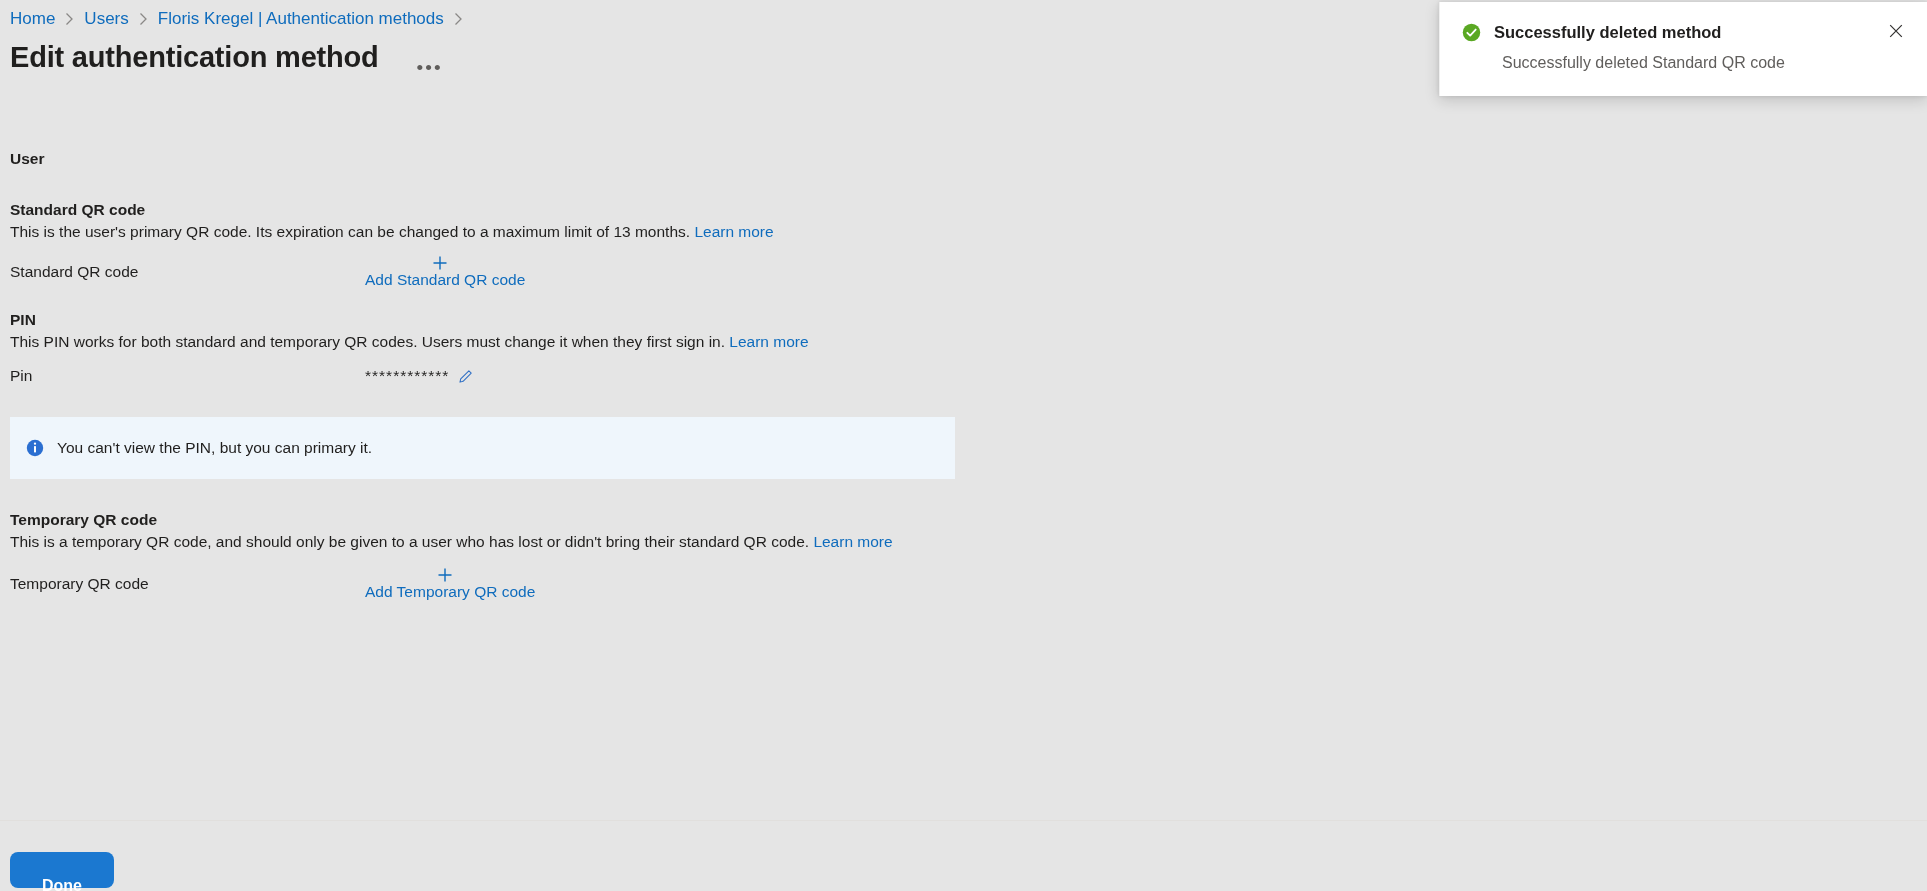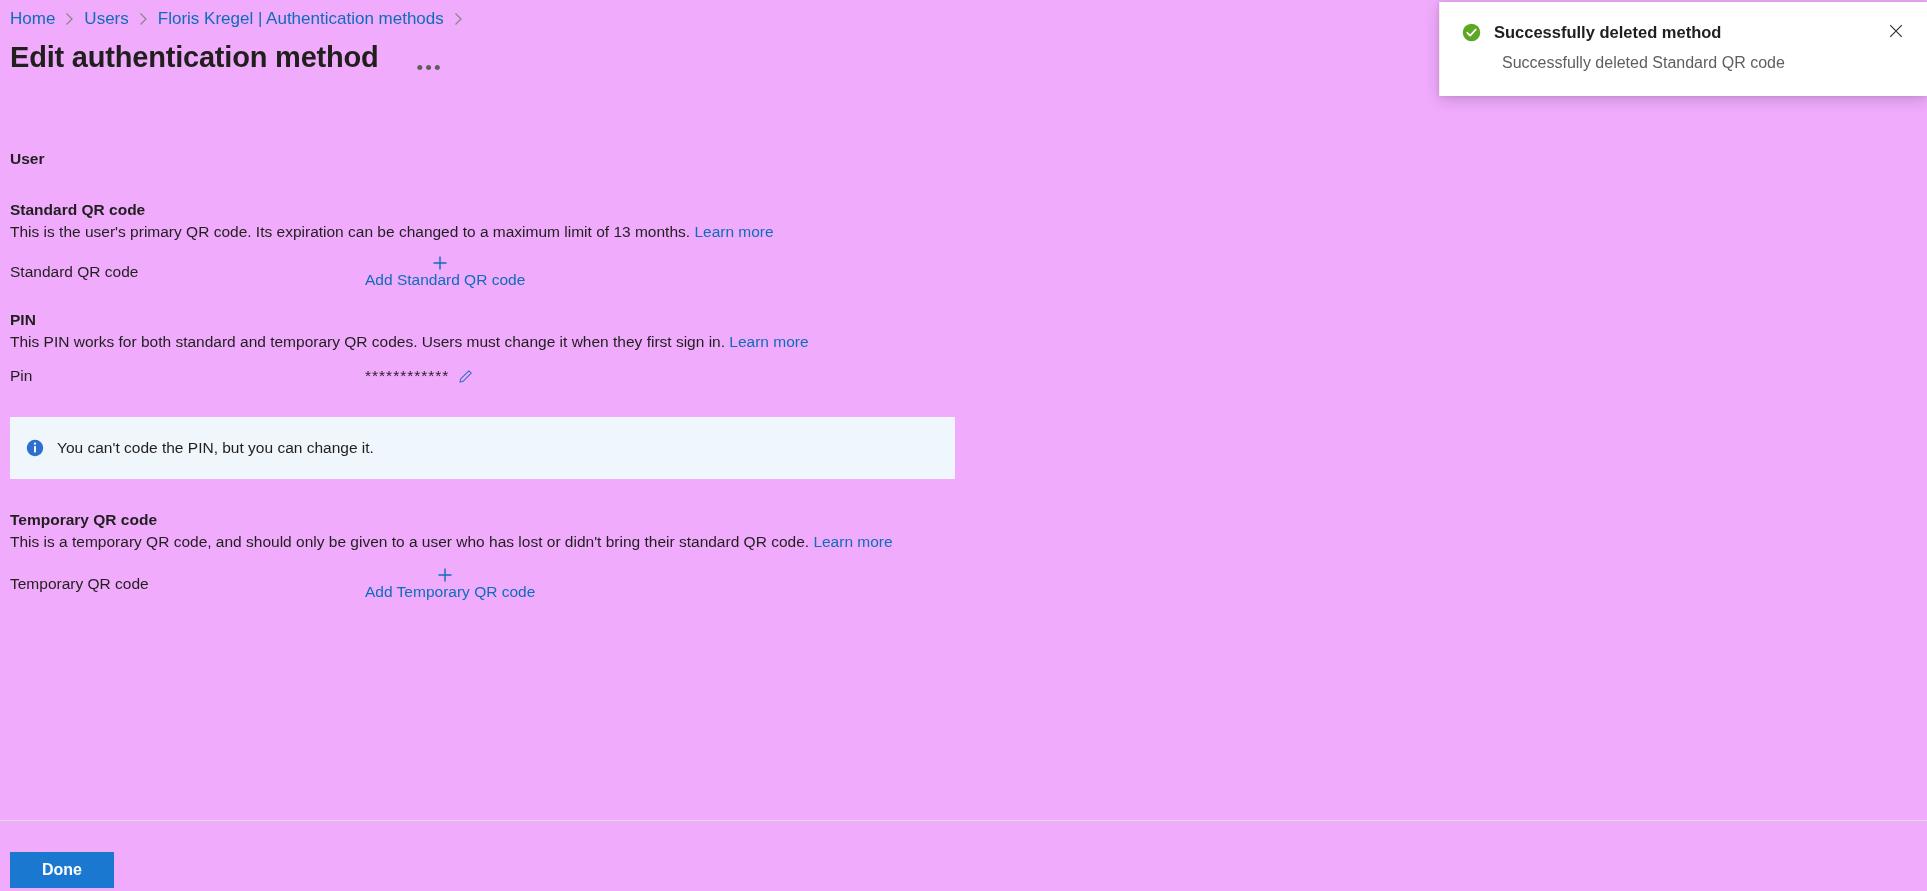--- a/index.html
+++ b/index.html
@@ -11,21 +11,21 @@
     overflow: hidden;
     background: #ffffff;
     font-family: "Liberation Sans", sans-serif;
     color: #201f1e;
   }
 
   .page {
     position: relative;
     width: 1927px;
     height: 891px;
-    background: #f0abfc;
+    background: #e5e5e5;
   }
 
   
   .breadcrumb {
     position: absolute;
     left: 10px;
     top: 7px;
     display: flex;
     align-items: center;
     font-size: 17px;
@@ -194,25 +194,25 @@
   }
   .footer {
     position: absolute;
     left: 10px;
     top: 852px;
   }
   .done-button {
     background: #1b78d0;
     color: #ffffff;
     border: none;
-    border-radius: 0;
+    border-radius: 8px;
     font-size: 16px;
     font-weight: 600;
     font-family: "Liberation Sans", sans-serif;
-    padding: 0 18px;
+    padding: 16px 18px;
     height: 36px;
     min-width: 104px;
     cursor: pointer;
     line-height: 36px;
   }
 
   
   .toast {
     position: absolute;
     right: 0px;
@@ -338,21 +338,21 @@
     </div>
 
     <div class="info-banner">
       <span class="info-icon">
         <svg width="18" height="18" viewBox="0 0 18 18" aria-hidden="true">
           <circle cx="9" cy="9" r="8.2" fill="#2b6fd1"></circle>
           <circle cx="9" cy="4.7" r="1.15" fill="#ffffff"></circle>
           <rect x="8" y="7" width="2" height="6.4" rx="0.6" fill="#ffffff"></rect>
         </svg>
       </span>
-      <span class="info-text">You can't code the PIN, but you can change it.</span>
+      <span class="info-text">You can't view the PIN, but you can primary it.</span>
     </div>
 
     <div class="section" style="margin-top:30px;">
       <div class="section-head">Temporary QR code</div>
       <div class="section-desc">
         <span>This is a temporary QR code, and should only be given to a user who has lost or didn't bring their standard QR code.</span>
         <span class="link">Learn more</span>
       </div>
       <div class="row" style="margin-top:14px;">
         <div class="row-label">Temporary QR code</div>

